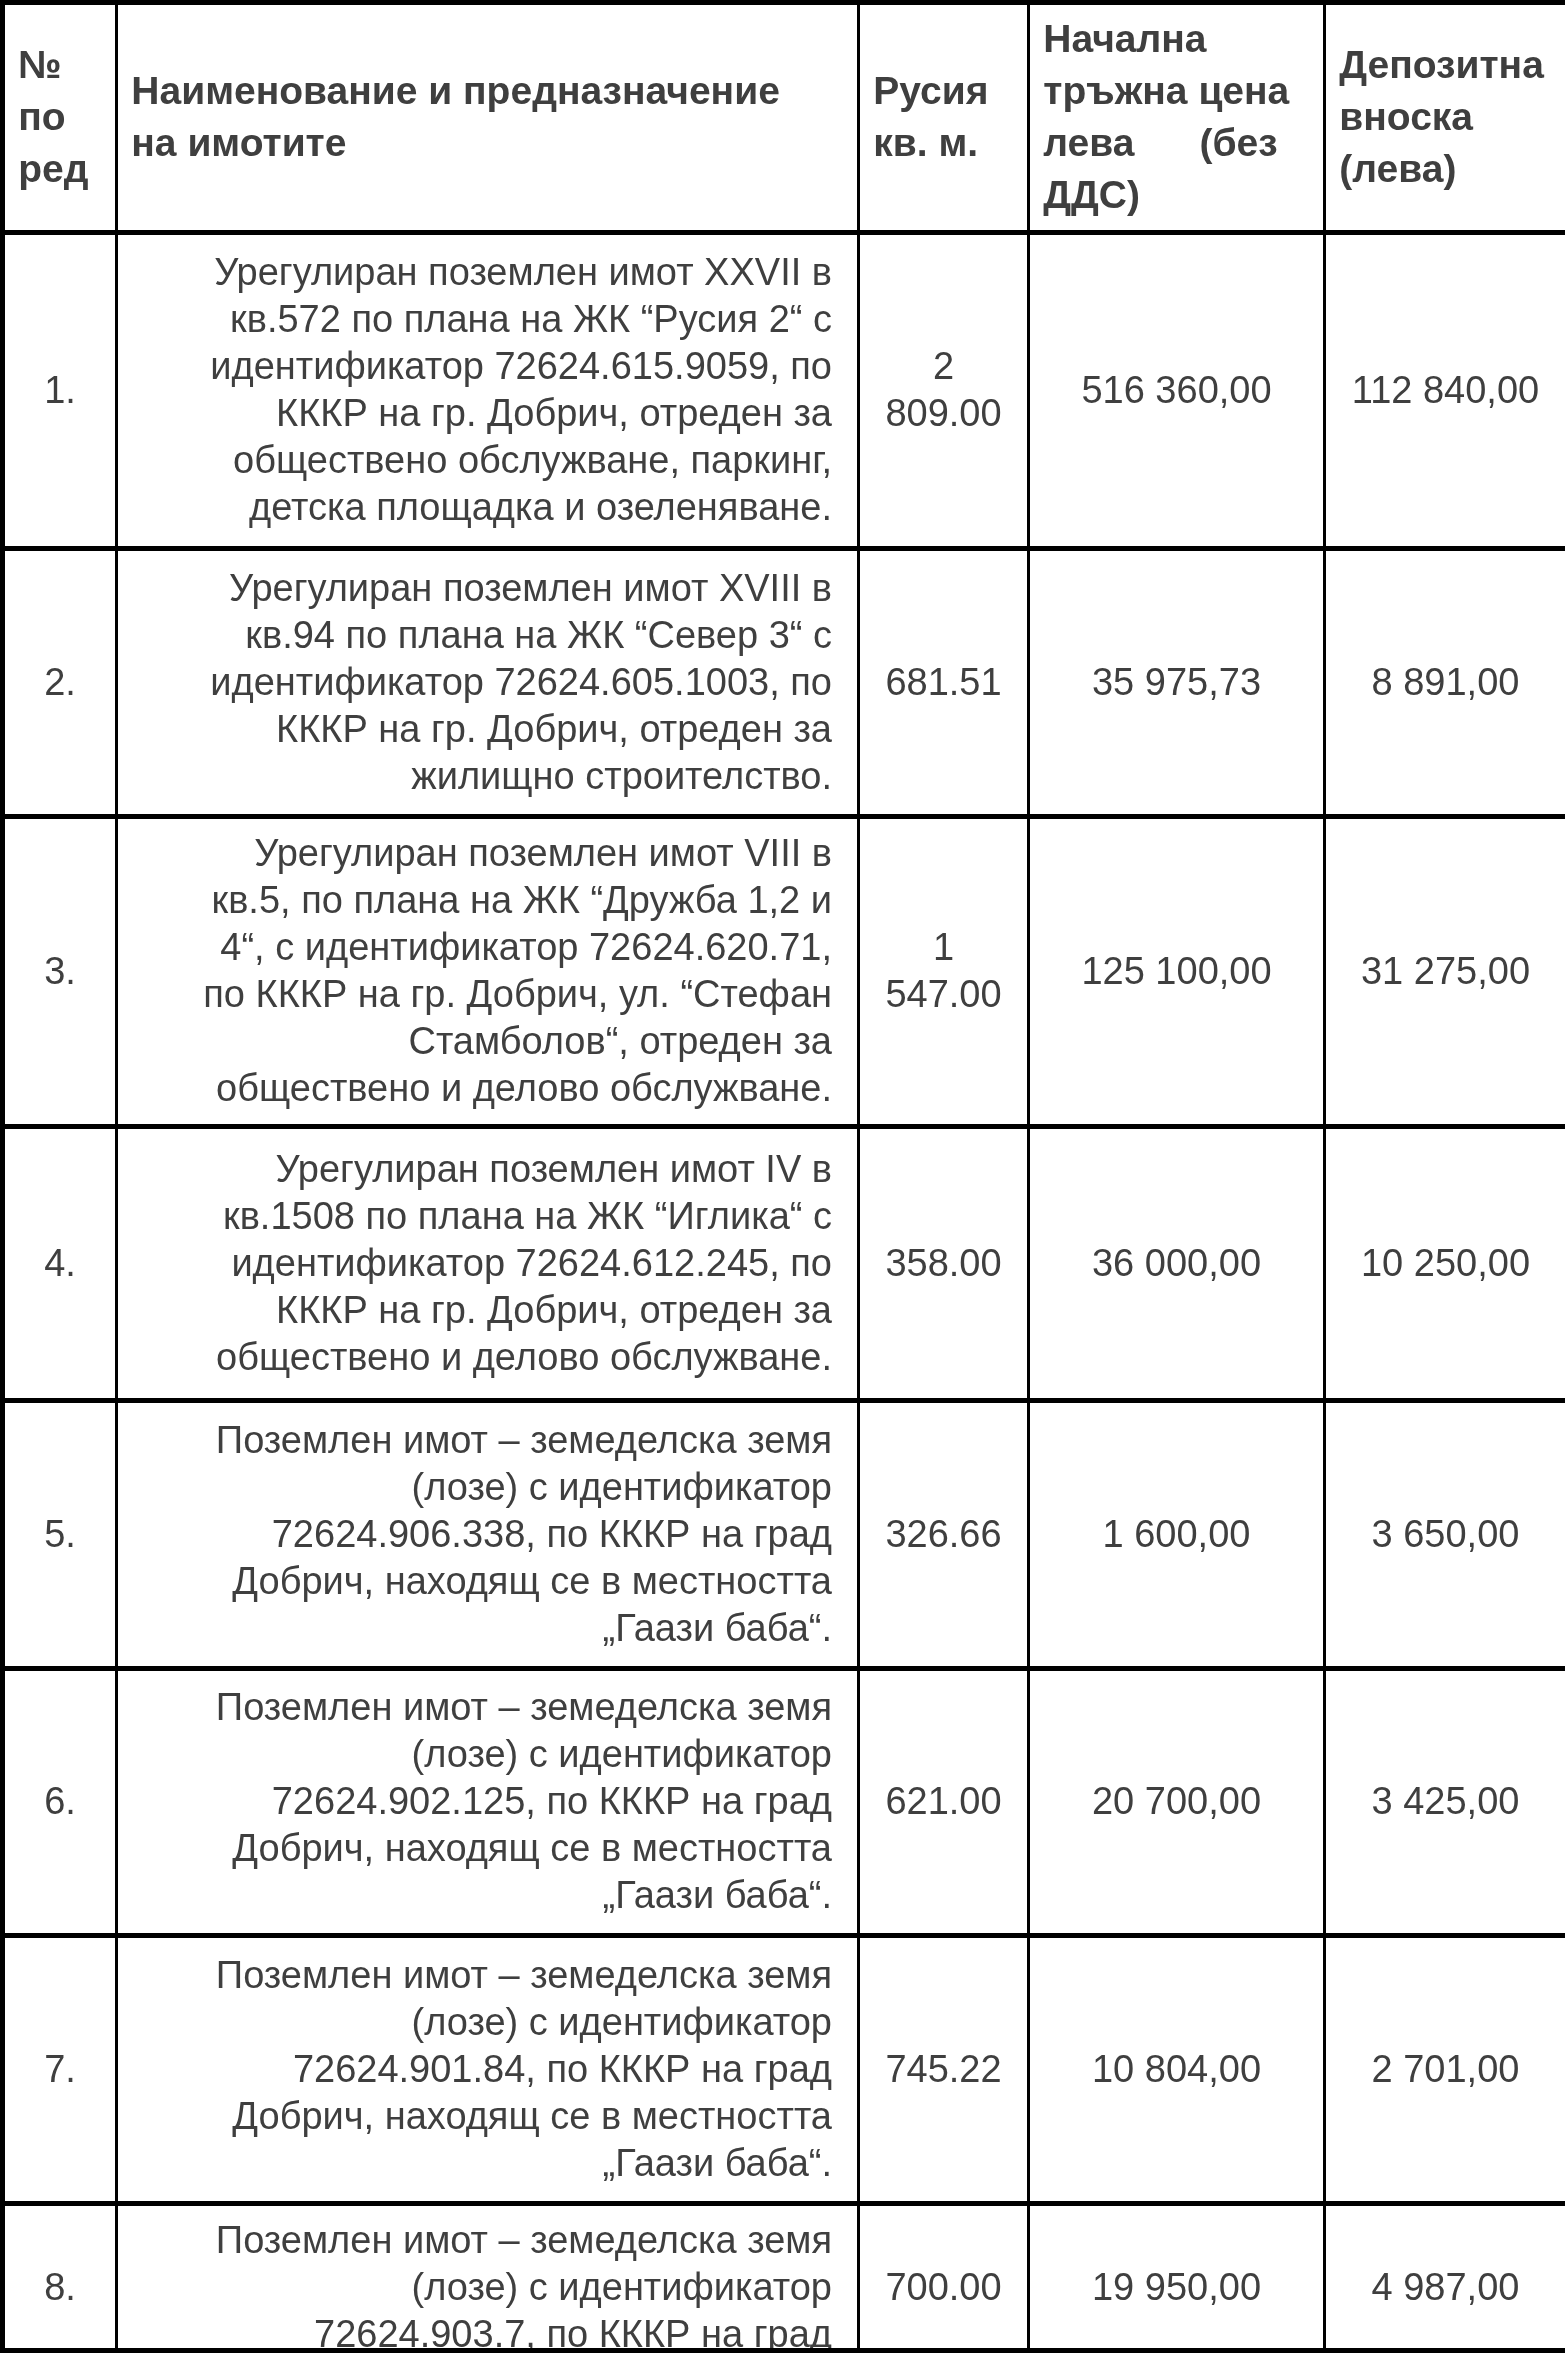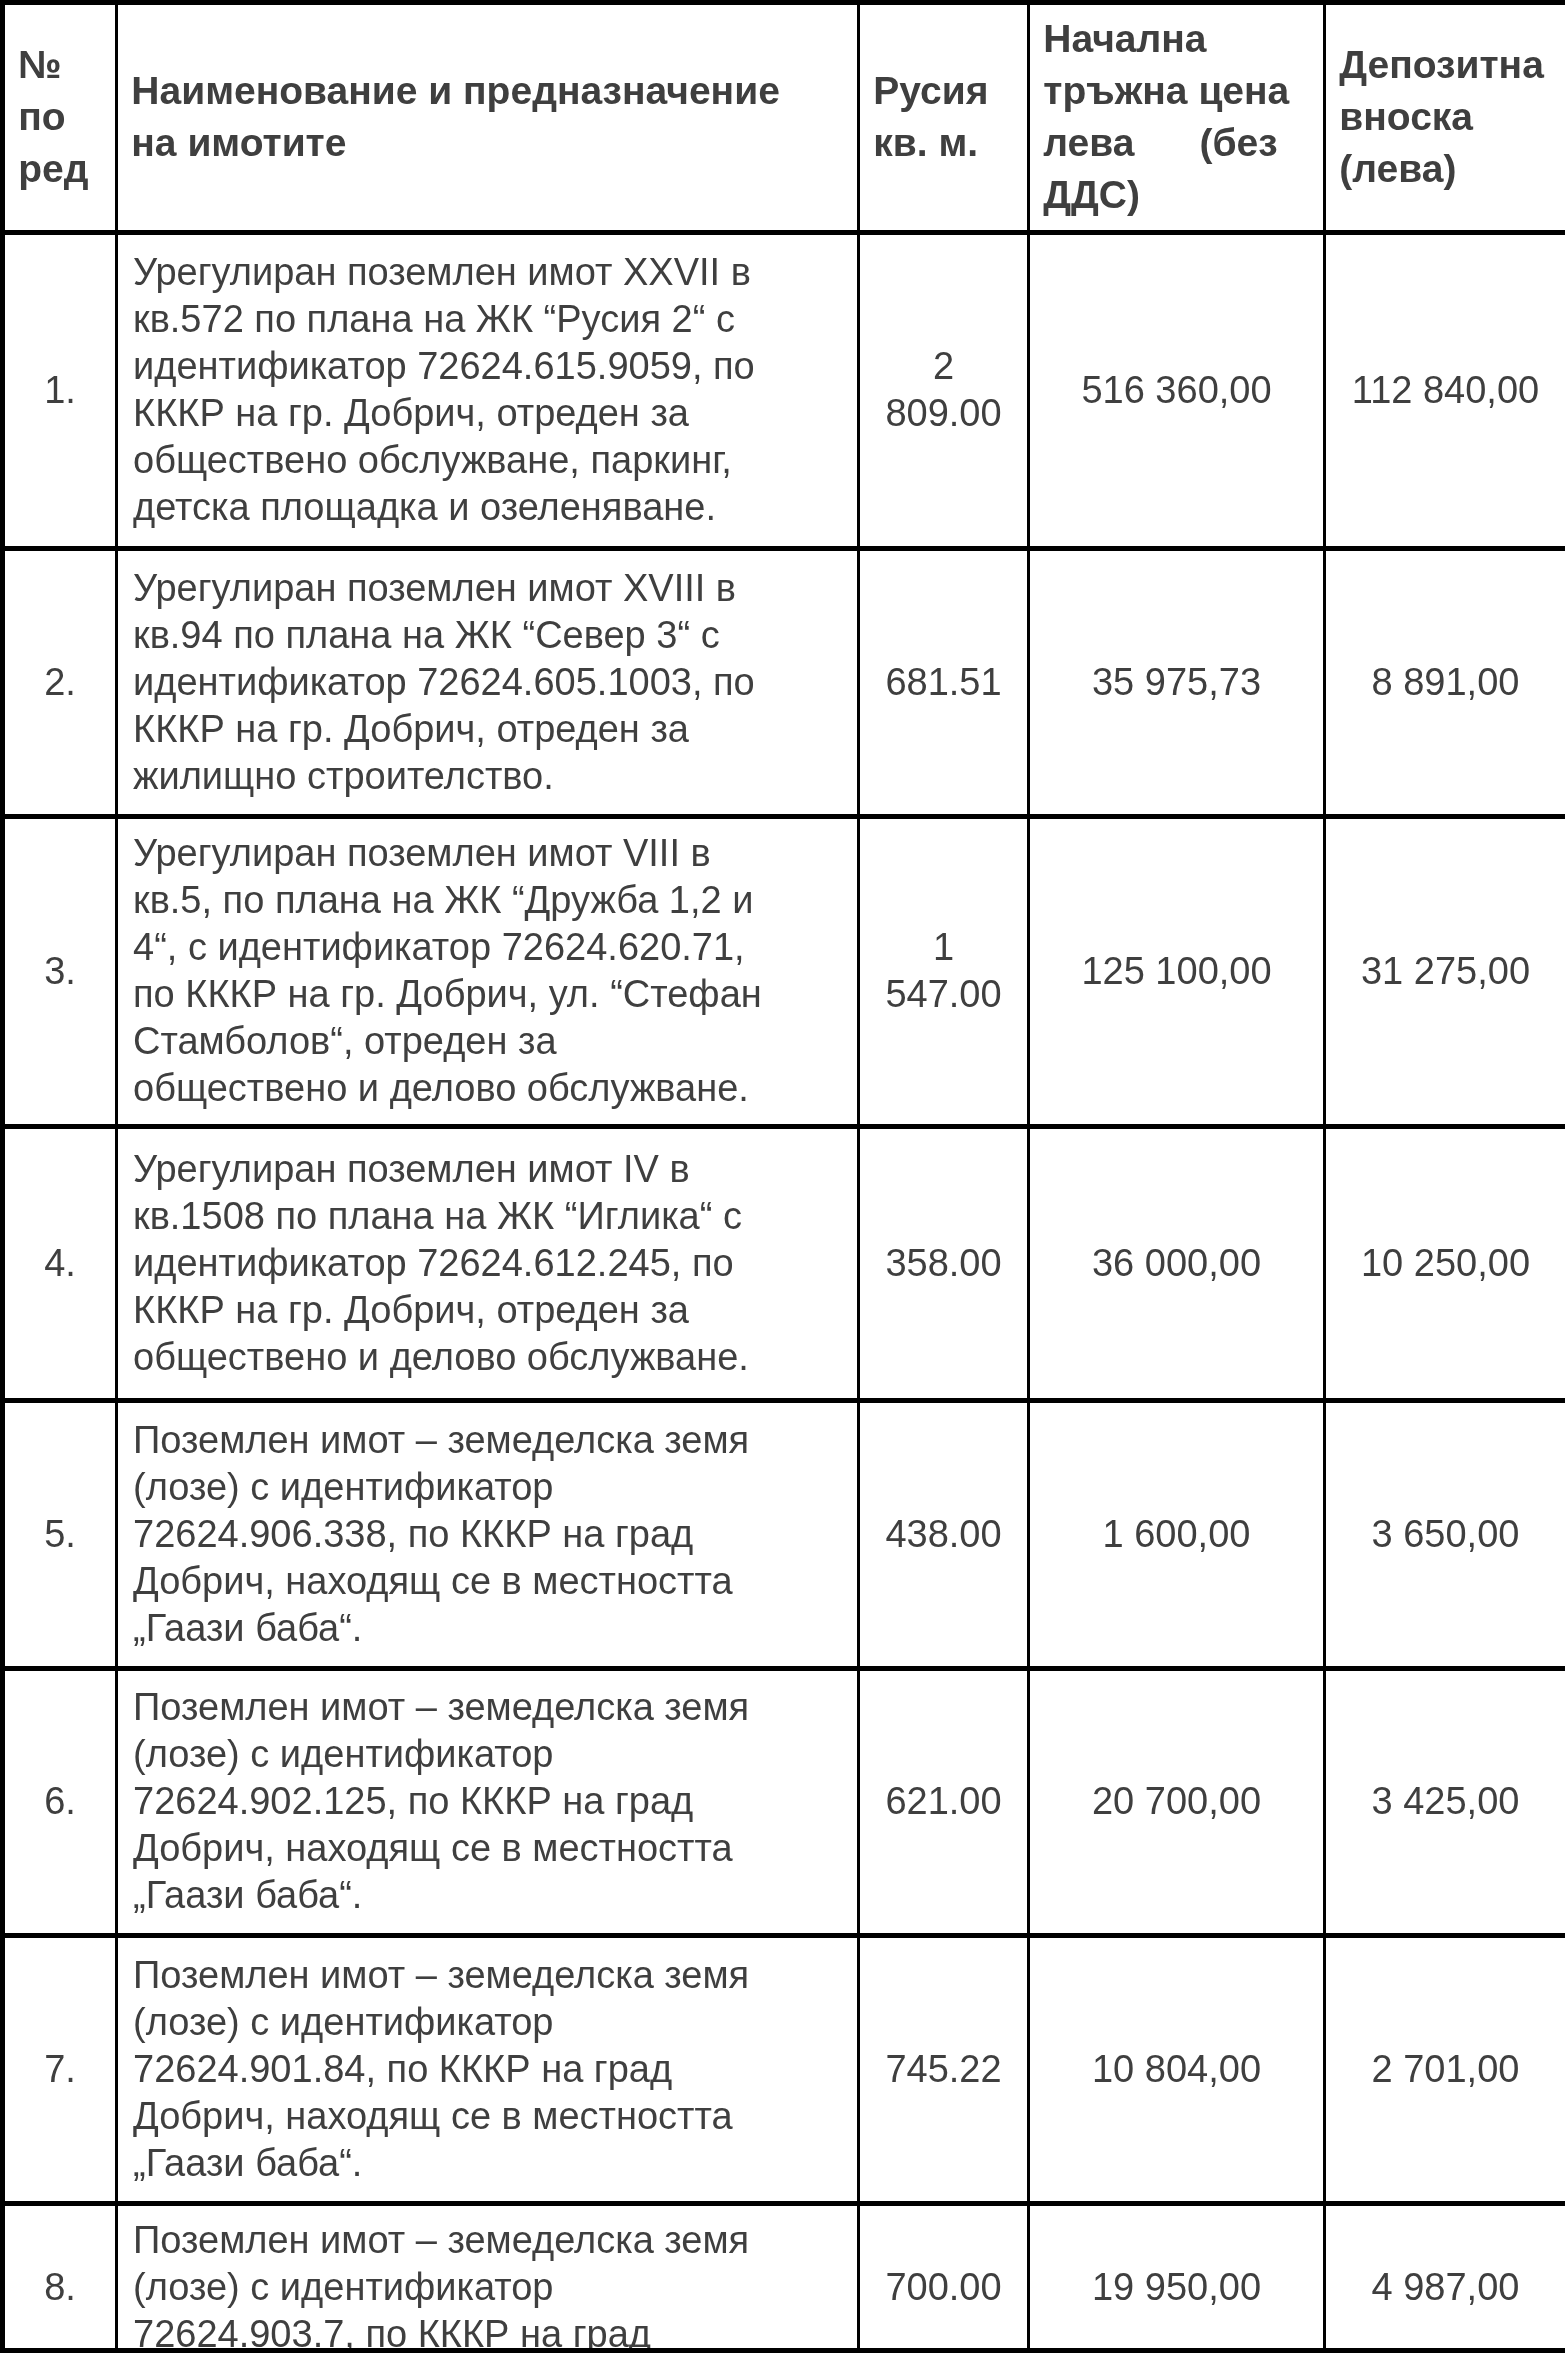--- a/index.html
+++ b/index.html
@@ -45,21 +45,21 @@
   table.props td {
     font-size: 38px;
     font-weight: normal;
     line-height: 47px;
     text-align: center;
     vertical-align: middle;
     padding: 6.6px 8.3px;
     white-space: pre;
   }
   table.props td.desc {
-    text-align: left;
+    text-align: right;
     padding: 11.6px 25px 11.6px 15px;
   }
 </style>
 </head>
 <body>
 
 <div class="page">
   <table class="props">
     <colgroup>
       <col style="width:114px">
@@ -135,21 +135,21 @@
         <td>36 000,00</td>
         <td>10 250,00</td>
       </tr>
       <tr style="height:268px">
         <td>5.</td>
         <td class="desc">Поземлен имот – земеделска земя
 (лозе) с идентификатор
 72624.906.338, по КККР на град
 Добрич, находящ се в местността
 „Гаази баба“.</td>
-        <td>438.00</td>
+        <td>326.66</td>
         <td>1 600,00</td>
         <td>3 650,00</td>
       </tr>
       <tr style="height:267px">
         <td>6.</td>
         <td class="desc">Поземлен имот – земеделска земя
 (лозе) с идентификатор
 72624.902.125, по КККР на град
 Добрич, находящ се в местността
 „Гаази баба“.</td>

